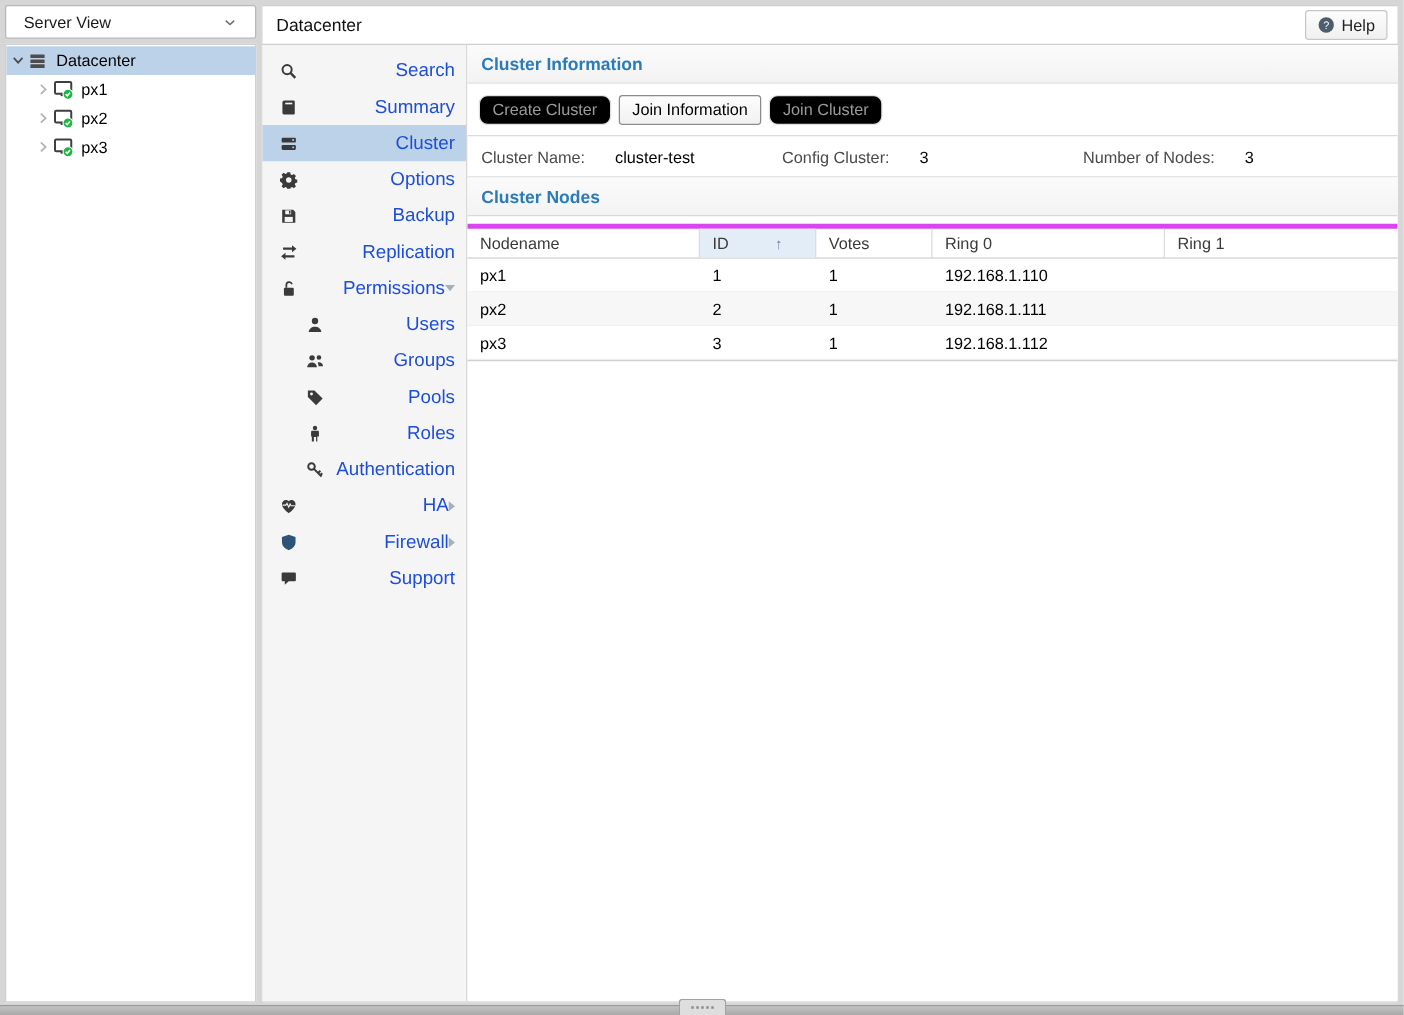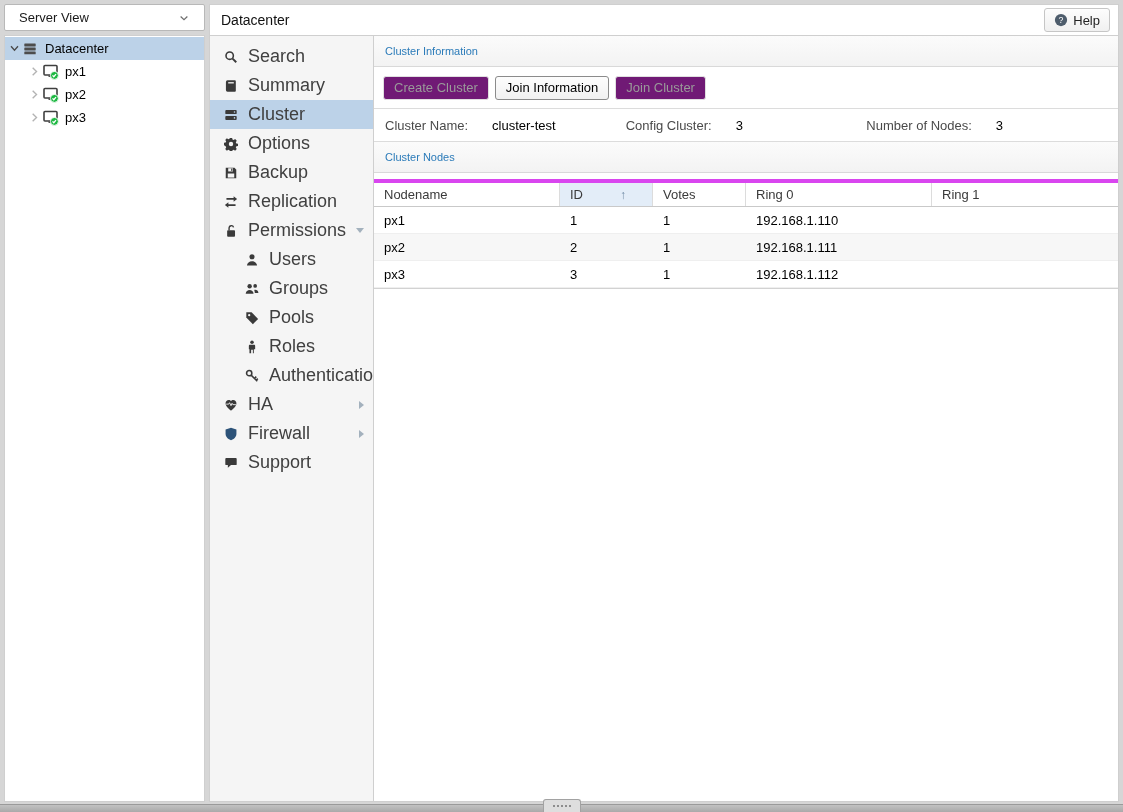--- a/index.html
+++ b/index.html
@@ -34,33 +34,33 @@
               font-family:"Liberation Sans", sans-serif; cursor:pointer; }
 
   .workspace { flex:1; display:flex; border:1px solid #cfcfcf; border-top:none; background:#fff; min-height:0; }
 
   
   .menu { width:164px; flex:0 0 164px; background:#f5f5f5; border-right:1px solid #cfcfcf; padding-top:6px; }
   .menu-item { height:29px; display:flex; align-items:center; padding:0 9px 0 13px; cursor:pointer; }
   .menu-item.selected { background:#bcd2e8; }
   .menu-item.child { padding-left:34px; }
   .mi { width:16px; height:16px; margin-right:9px; display:flex; align-items:center; justify-content:center; flex:0 0 16px; }
-  .mlabel { font-size:18px; color:#404040; flex:1; }
+  .mlabel { font-size:15px; color:#1d4ed8; flex:1;text-align:right; }
   .arr-r { width:0; height:0; border-left:5px solid #a3b1bd; border-top:4px solid transparent; border-bottom:4px solid transparent; }
   .arr-d { width:0; height:0; border-top:5px solid #a3b1bd; border-left:4px solid transparent; border-right:4px solid transparent; }
 
   
   .content { flex:1; display:flex; flex-direction:column; background:#fff; min-width:0; }
   .ptitle { height:31px; flex:0 0 31px; background:linear-gradient(#fbfbfb,#f3f3f3); border-bottom:1px solid #d9d9d9;
-            color:#2b7bb9; font-size:11px; display:flex; align-items:center; padding:0 11px; }
+            color:#2b7bb9; font-size:14px; display:flex; align-items:center; padding:0 11px;font-weight:bold; }
   .toolbar { height:42px; flex:0 0 42px; display:flex; align-items:center; gap:6px; padding:0 9px;
              border-bottom:1px solid #dcdcdc; background:#fff; }
   .btn { height:24px; padding:0 10px; border-radius:3px; font-size:13px; font-family:"Liberation Sans", sans-serif;
          background:linear-gradient(#fdfdfd,#f1f1f1); border:1px solid #d6d6d6; cursor:pointer; }
-  .btn.disabled { color:#9a9a9a; border-color:#e0e0e0; background:#701a75; cursor:default; }
+  .btn.disabled { color:#9a9a9a; border-color:#e0e0e0; background:#000000; cursor:default;border-radius:7px; }
   .btn.active { color:#000; border-color:#8b8b8b; }
   .inforow { height:33px; flex:0 0 33px; display:flex; align-items:center; border-bottom:1px solid #dcdcdc; padding:0 11px; }
   .field { flex:1; display:flex; align-items:center; }
   .field .lbl { color:#4a4a4a; }
   .field .val { margin-left:24px; color:#000; }
 
   .grid { margin-top:6px; display:flex; flex-direction:column; }
   .ghead { display:flex; height:28px; border-top:4px solid #d946ef; border-bottom:1px solid #c9c9c9; background:#fff; }
   .th { display:flex; align-items:center; padding:0 10px; border-right:1px solid #dcdcdc; color:#3a3a3a; font-size:13px; }
   .th.sorted { background:#e3edf8; }

